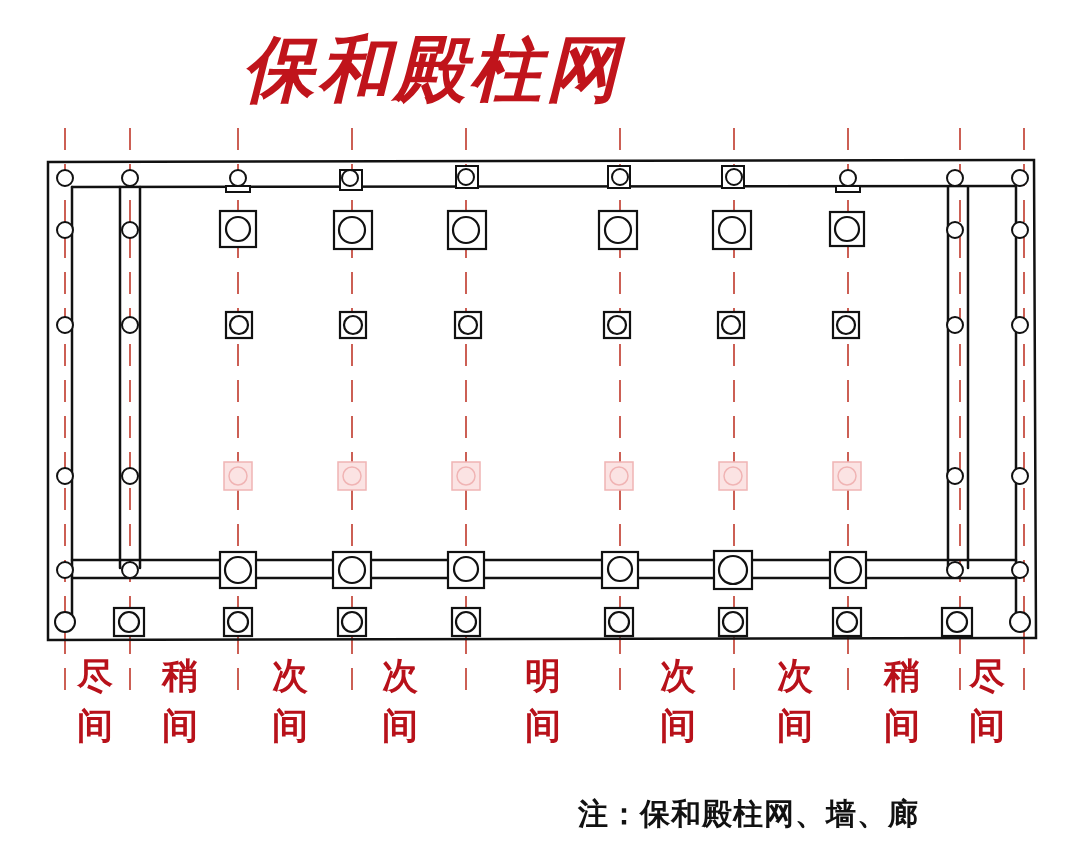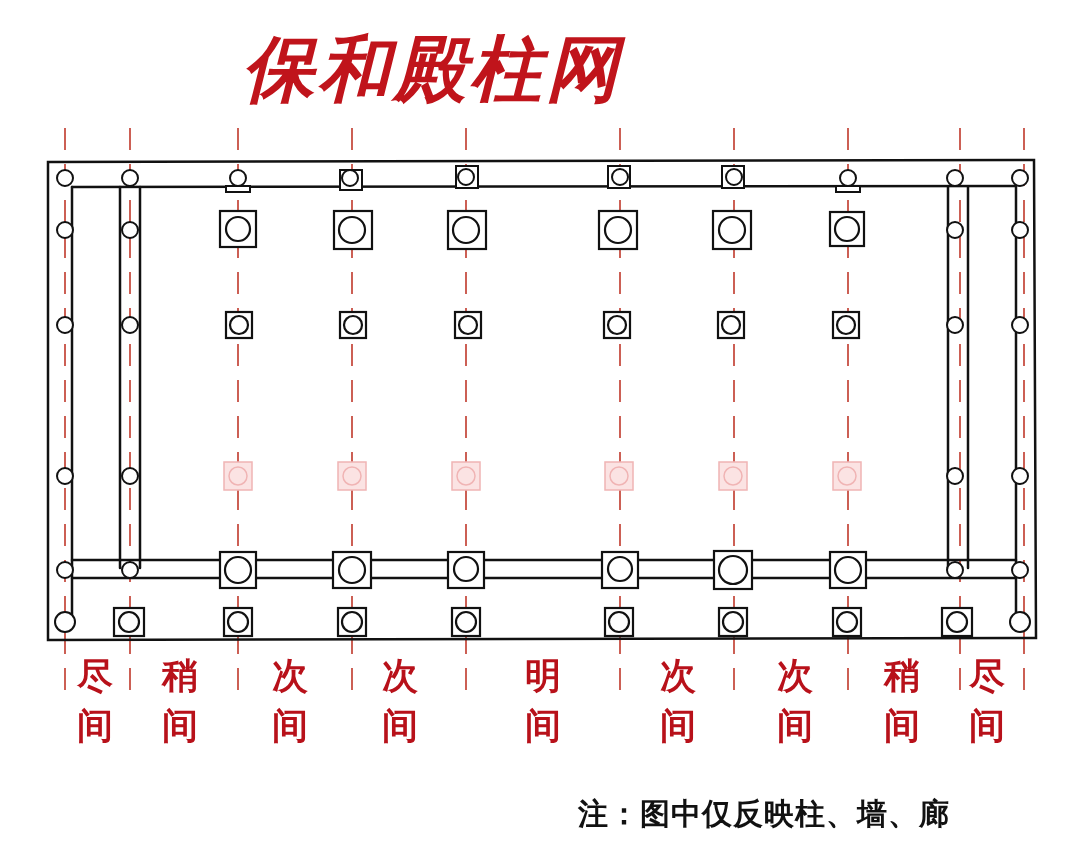--- a/index.html
+++ b/index.html
@@ -200,13 +200,13 @@
 </div>
 <div class="bay-label" style="left:872px;top:650px;">
   <div>稍</div>
   <div>间</div>
 </div>
 <div class="bay-label" style="left:957px;top:650px;">
   <div>尽</div>
   <div>间</div>
 </div>
 
-<div class="note">注：图中仅反映柱、墙、廊</div>
+<div class="note">注：保和殿柱网、墙、廊</div>
 
 </body></html>

